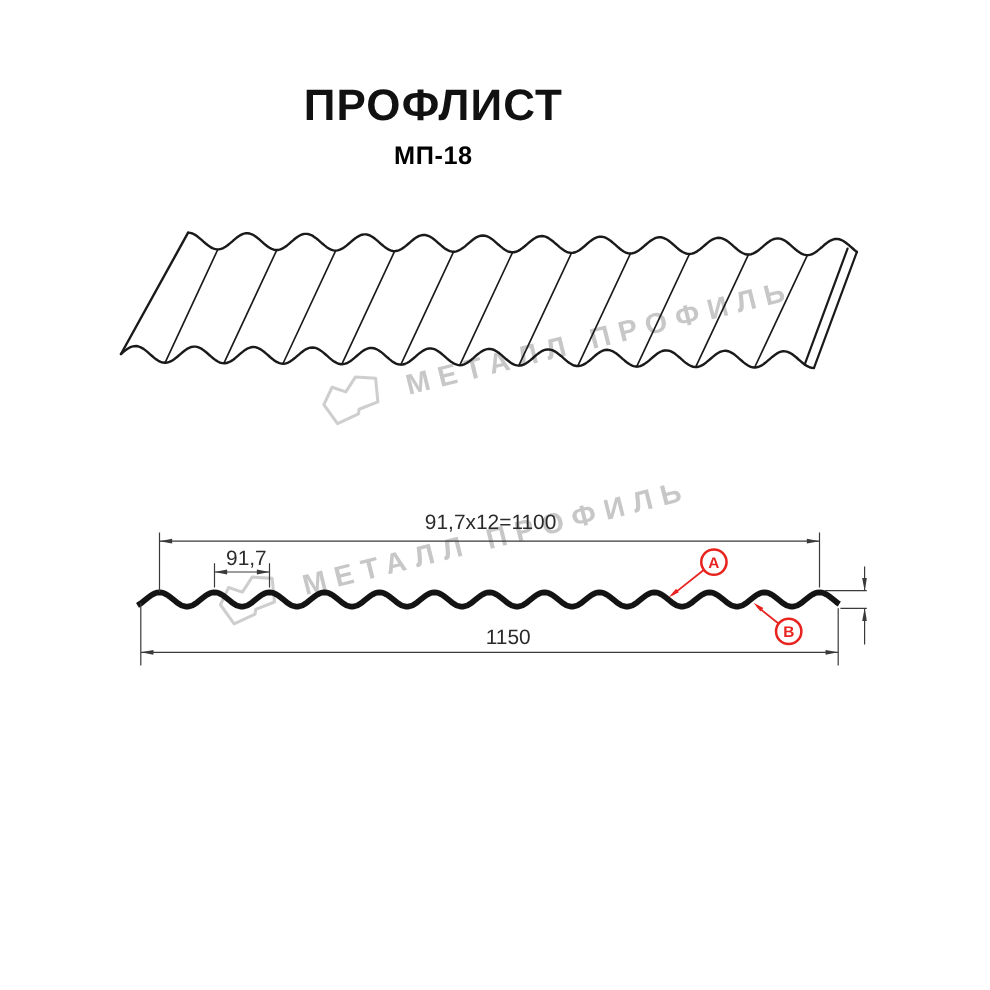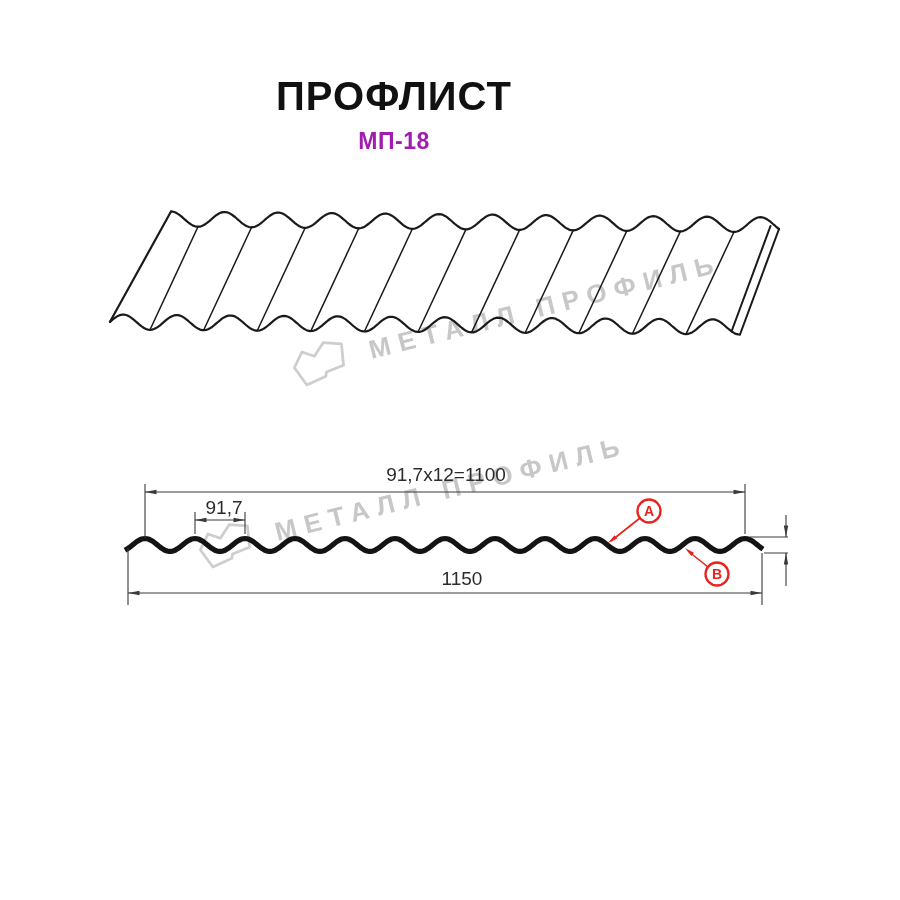--- a/index.html
+++ b/index.html
@@ -6,21 +6,21 @@
   .page{
     position:relative;width:788px;height:900px;background:#ffffff;overflow:hidden;
     font-family:"Liberation Sans","DejaVu Sans",sans-serif;color:#1b1b1b;
   }
   .title{
     position:absolute;top:74px;left:0;right:0;text-align:center;
     font-size:40px;font-weight:700;letter-spacing:1px;color:#111;z-index:3;
   }
   .subtitle{
     position:absolute;top:128px;left:0;right:0;text-align:center;
-    font-size:23px;font-weight:600;letter-spacing:0.5px;color:#a21caf;z-index:3;
+    font-size:23px;font-weight:600;letter-spacing:0.5px;color:#000000;z-index:3;
   }
   .footer-note{
     position:absolute;top:790px;left:0;right:0;text-align:center;
     font-size:23px;font-weight:700;letter-spacing:0.5px;color:#1b1b1b;z-index:3;
   }
   .watermark{
     position:absolute;display:flex;align-items:center;gap:12px;
     transform:rotate(-14deg);transform-origin:0 50%;
     color:#c7c7c7;font-size:26px;font-weight:800;letter-spacing:8px;
     white-space:nowrap;z-index:1;user-select:none;

